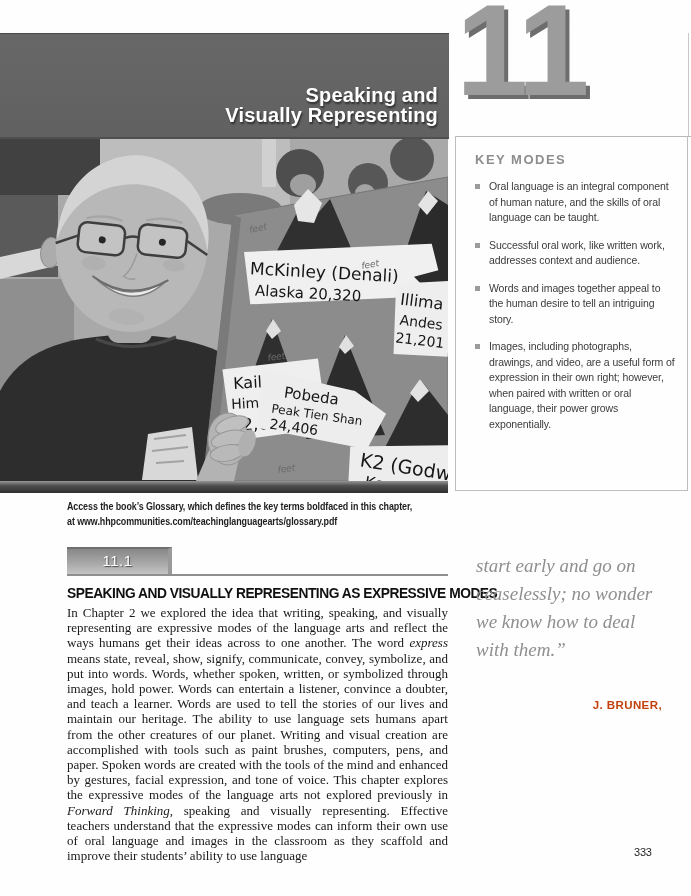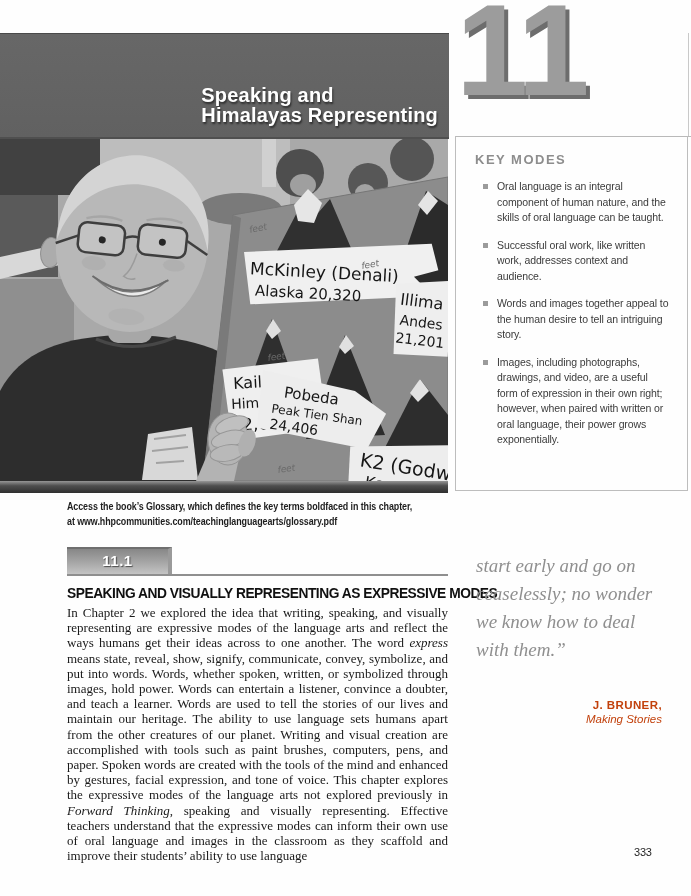--- a/index.html
+++ b/index.html
@@ -8,40 +8,40 @@
     font-family:"Liberation Sans", sans-serif; overflow:hidden;
   }
 
   
   .header-band {
     position:absolute; left:0; top:33px; width:449px; height:103px;
     background:linear-gradient(180deg,#676767 0%,#616161 100%);
     border-top:1px solid #4a4a4a; border-bottom:2px solid #4f4f4f;
   }
   .chapter-title {
-    position:absolute; right:11px; bottom:12px; 
+    position:absolute; right:11px; bottom:12px; text-align:right;
     color:#ffffff; font-weight:bold; font-size:20px; line-height:20px;
     letter-spacing:0.2px; text-shadow:1px 2px 2px rgba(0,0,0,0.55);
   }
   .chapter-number {
     position:absolute; left:456px; top:-15px; font-weight:bold;
     font-size:130px; line-height:130px; letter-spacing:-4px; color:#9c9c9c;
     text-shadow:4px 4px 0 #6d6d6d; font-family:"Liberation Sans", sans-serif;
   }
   .right-edge-tick { position:absolute; left:688px; top:33px; width:1px; height:103px; background:#c9c9c9; }
 
   
   .key-ideas-topline { position:absolute; left:455px; top:136px; width:236px; height:1px; background:#b9b9b9; }
   .key-ideas-box {
     position:absolute; left:455px; top:136px; width:233px; height:355px;
     border-left:1px solid #bdbdbd; border-right:1px solid #bdbdbd; border-bottom:1px solid #bdbdbd;
     box-sizing:border-box; padding:16px 10px 0 19px;
   }
   .key-ideas-heading { color:#8d8d8d; font-weight:bold; font-size:13px; letter-spacing:1.5px; margin:0 0 12px 0; }
-  .key-ideas-list { list-style:none; margin:8px; padding:0; }
+  .key-ideas-list { list-style:none; margin:0; padding:0; }
   .key-ideas-list li {
     position:relative; padding-left:14px; margin-bottom:12px;
     font-size:10.5px; line-height:15.5px; color:#3b3b3b; letter-spacing:-0.1px;
   }
   .key-ideas-list li::before {
     content:""; position:absolute; left:0; top:5px; width:5px; height:5px; background:#9b9b9b;
   }
 
   
   .photo { position:absolute; left:0; top:139px; width:448px; height:342px; }
@@ -55,21 +55,21 @@
     font-size:10.5px; line-height:15px; letter-spacing:-0.1px; white-space:nowrap;
     transform:scaleX(0.85); transform-origin:left top;
   }
 
   
   .section-badge {
     position:absolute; left:67px; top:547px; width:105px; height:27px;
     background:linear-gradient(180deg,#878787 0%,#a7a7a7 55%,#c4c4c4 100%);
     border-top:2px solid #6f6f6f; border-right:4px solid #9a9a9a;
     box-sizing:border-box; text-align:center;
-    color:#ffffff; font-weight:bold; font-size:15px; line-height:24px;
+    color:#ffffff; font-weight:normal; font-size:15px; line-height:24px;
     text-shadow:1px 1px 1px #4c4c4c; letter-spacing:0.5px;
   }
   .section-rule { position:absolute; left:67px; top:574px; width:381px; height:2px; background:#8f8f8f; }
   .section-heading {
     position:absolute; left:67px; top:585px; color:#101010; font-weight:bold;
     font-size:14.5px; letter-spacing:-0.5px; white-space:nowrap;
     transform:scaleX(0.95); transform-origin:left center;
   }
 
   
@@ -98,21 +98,21 @@
   .feet { font-family:"DejaVu Sans", sans-serif; fill:#6a6a6a; font-style:italic; }
 </style>
 </head>
 <body>
 
 <div class="page">
 
   <div class="header-band">
     <div class="chapter-title">
       <div>Speaking and</div>
-      <div>Himalayas Representing</div>
+      <div>Visually Representing</div>
     </div>
   </div>
   <div class="chapter-number">11</div>
   <div class="right-edge-tick"></div>
 
   <div class="photo">
     <svg width="448" height="342" viewBox="0 0 448 342">
 
       <rect x="0" y="0" width="448" height="342" fill="#a9a9a9"></rect>
       <rect x="100" y="0" width="190" height="72" fill="#bdbdbd"></rect>
@@ -248,18 +248,17 @@
   <div class="body-text"><span>In Chapter 2 we explored the idea that writing, speaking, and visually representing are expressive modes of the language arts and reflect the ways humans get their ideas across to one another. The word </span><span class="it">express</span><span> means state, reveal, show, signify, communicate, convey, symbolize, and put into words. Words, whether spoken, written, or symbolized through images, hold power. Words can entertain a listener, convince a doubter, and teach a learner. Words are used to tell the stories of our lives and maintain our heritage. The ability to use language sets humans apart from the other creatures of our planet. Writing and visual creation are accomplished with tools such as paint brushes, computers, pens, and paper. Spoken words are created with the tools of the mind and enhanced by gestures, facial expression, and tone of voice. This chapter explores the expressive modes of the language arts not explored previously in </span><span class="it">Forward Thinking</span><span>, speaking and visually representing. Effective teachers understand that the expressive modes can inform their own use of oral language and images in the classroom as they scaffold and improve their students’ ability to use language</span></div>
 
   <div class="quote">
     <div class="quote-line">start early and go on</div>
     <div class="quote-line">ceaselessly; no wonder</div>
     <div class="quote-line">we know how to deal</div>
     <div class="quote-line">with them.”</div>
   </div>
   <div class="quote-attr">
     <div class="name">J. BRUNER,</div>
-    <div class="work">Making Stories</div>
   </div>
 
   <div class="page-number">333</div>
 
 </div>
 
 </body></html>

